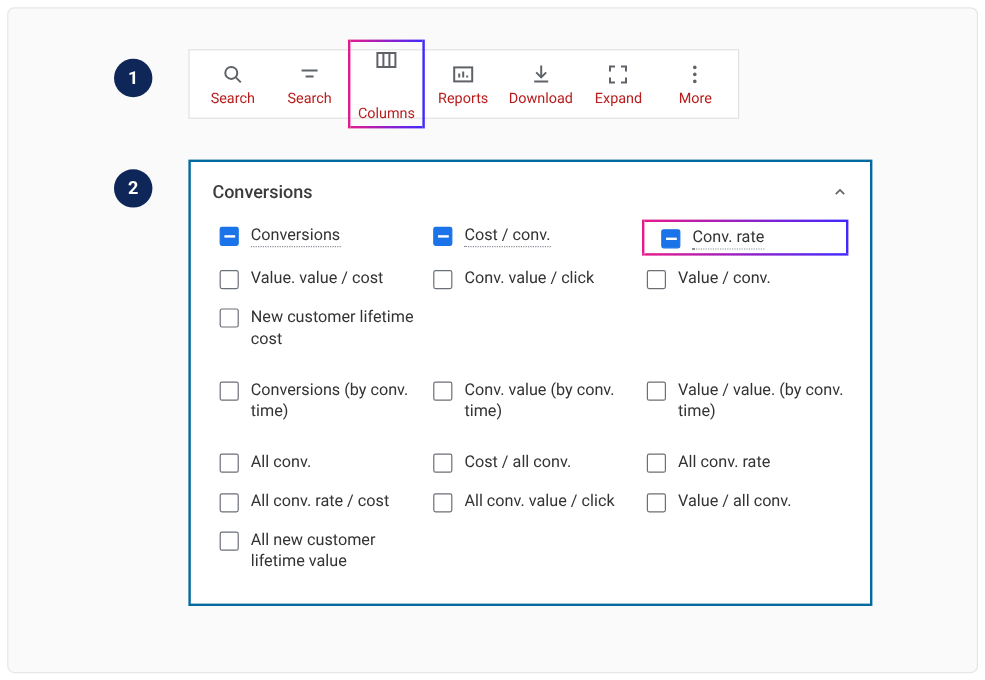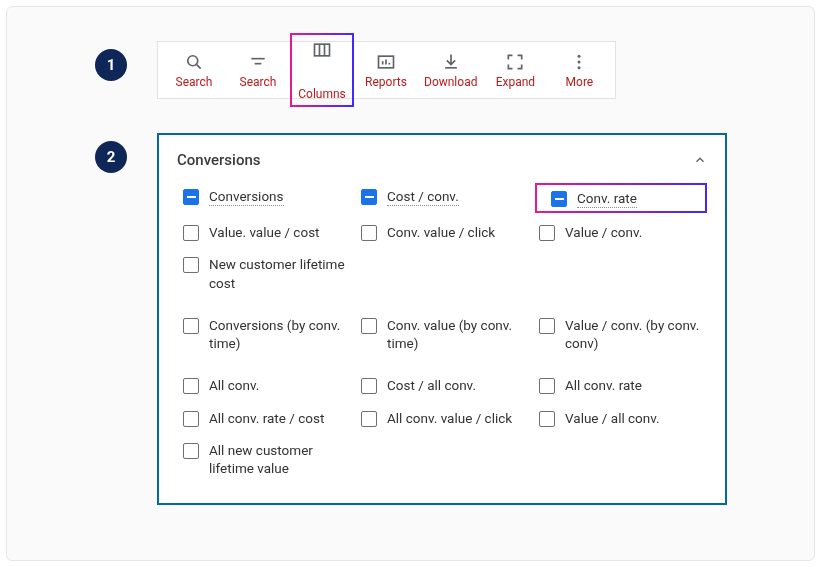--- a/index.html
+++ b/index.html
@@ -250,21 +250,21 @@
           <div class="item">
             <div class="cbox"></div>
             <div class="item-label">Conversions (by conv. time)</div>
           </div>
           <div class="item">
             <div class="cbox"></div>
             <div class="item-label">Conv. value (by conv. time)</div>
           </div>
           <div class="item">
             <div class="cbox"></div>
-            <div class="item-label">Value / conv. (by conv. conv)</div>
+            <div class="item-label">Value / value. (by conv. time)</div>
           </div>
           <div class="span3"></div>
           <div class="item">
             <div class="cbox"></div>
             <div class="item-label">All conv.</div>
           </div>
           <div class="item">
             <div class="cbox"></div>
             <div class="item-label">Cost / all conv.</div>
           </div>

